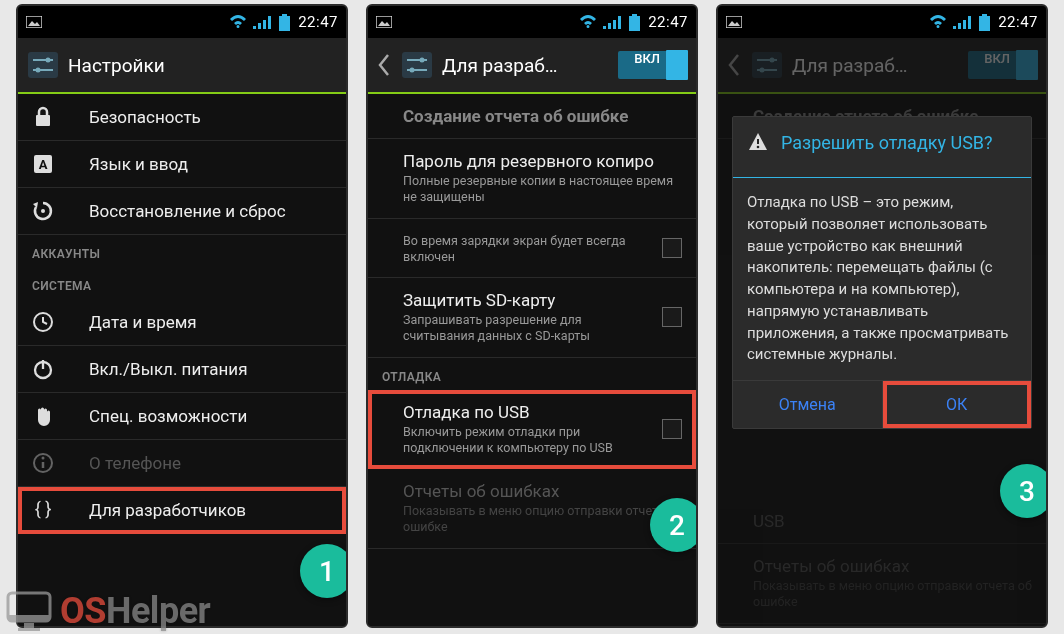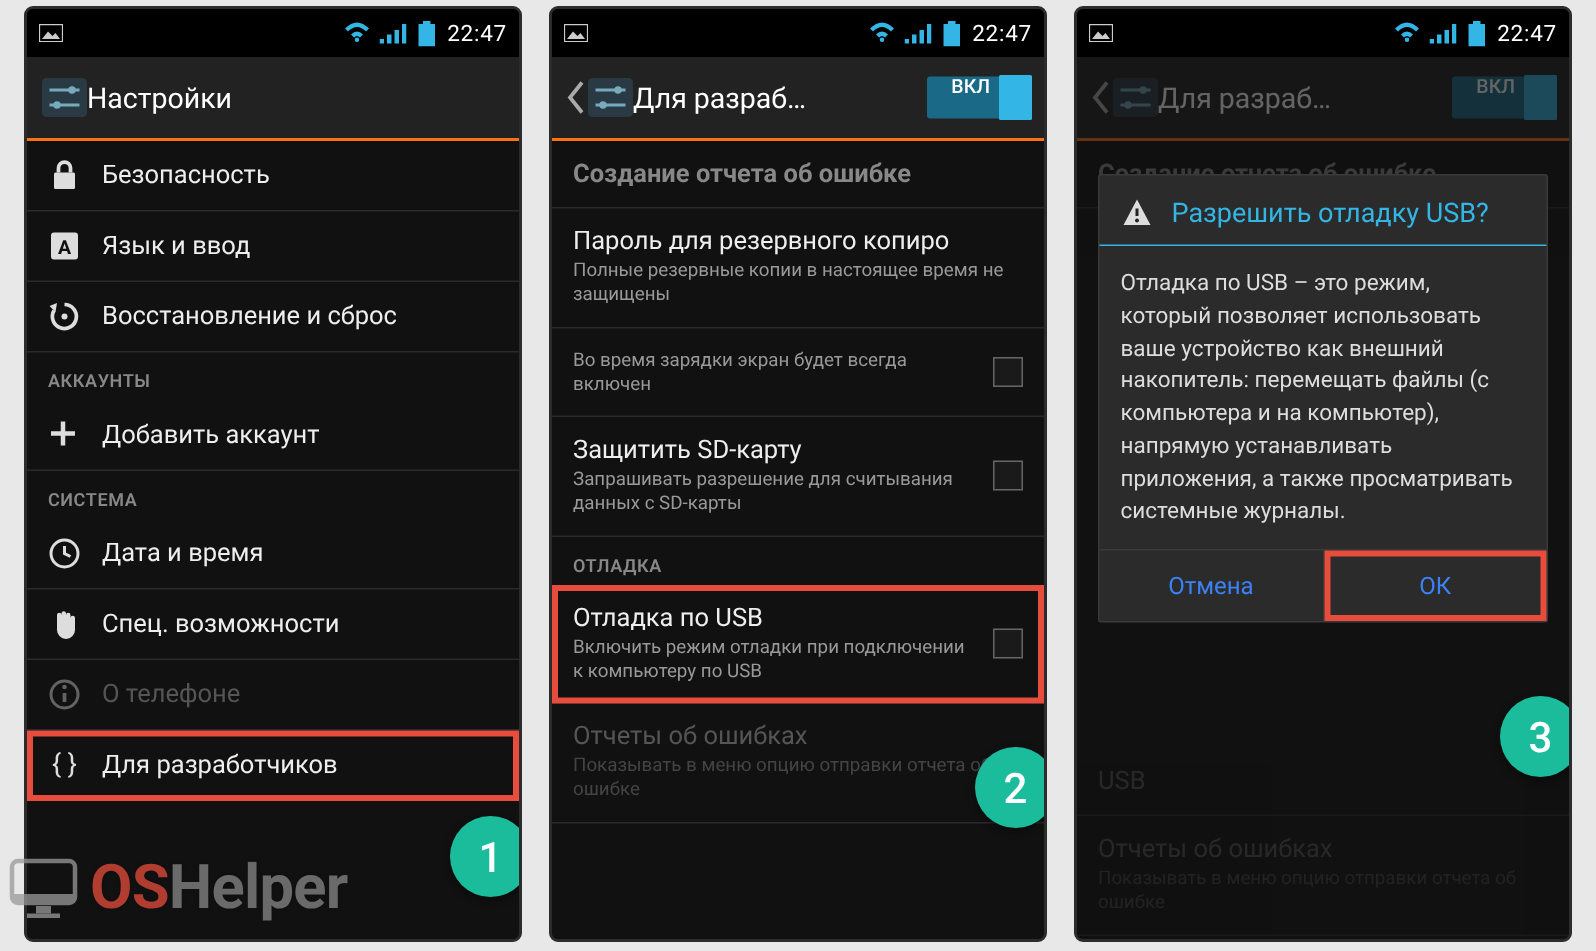--- a/index.html
+++ b/index.html
@@ -23,22 +23,22 @@
     padding: 0 8px; color: #ccc; font-size: 14px;
   }
   .statusbar .left, .statusbar .right { display:flex; align-items:center; gap:6px; }
   .statusbar .clock { color: #fff; font-size: 15px; letter-spacing: 0.5px; }
   .ic { display:inline-block; vertical-align:middle; }
 
   
   .actionbar {
     height: 56px; background: #222;
     display:flex; align-items:center; padding:0 10px;
-    border-bottom: 2px solid #f97316;
-    color:#fff;
+    border-bottom: 2px solid #84cc16;
+    gap: 10px; color:#fff;
   }
   .actionbar .title { font-size: 19px; flex:1; white-space:nowrap; overflow:hidden; text-overflow:ellipsis; }
   .back-chevron { width: 14px; height: 24px; display:flex; align-items:center; }
   .settings-icon { width:30px; height:26px; }
 
   .toggle {
     width: 68px; height: 28px; background: #1a6a87; color:#fff;
     display:flex; align-items:flex-start; justify-content:flex-end;
     padding: 0 6px; font-size:13px; font-weight:500;
     position:relative; border-radius:2px;
@@ -57,42 +57,42 @@
     letter-spacing:0.4px;
   }
   .row {
     display:flex; align-items:center; gap:14px;
     padding: 12px 14px;
     border-bottom:1px solid #2a2a2a;
     color:#eee; cursor:pointer;
     position:relative;
   }
   .row .ic { width:22px; height:22px; flex-shrink:0; }
-  .row .texts { flex:1; min-width:0; }
+  .row .texts { flex:1; min-width:0;margin-left:21px; }
   .row .label { font-size:17px; color:#eee; white-space:nowrap; overflow:hidden; text-overflow:ellipsis; }
   .row .sub { font-size:12.5px; color:#999; line-height:1.3; margin-top:2px; }
   .row.disabled .label { color:#888;font-weight:bold; }
   .row.faded .label { color:#555; }
   .row.faded .sub { color:#444; }
   .row.highlight { outline: 4px solid #e74c3c; outline-offset:-4px; }
 
   .checkbox {
     width:20px; height:20px; border:1px solid #666; background:#1a1a1a;
     flex-shrink:0;
   }
 
   
   .dialog {
     position:absolute; left:14px; right:14px; top:110px;
     background:#2b2b2b; border:1px solid #3a3a3a;
     z-index:10; color:#ddd; border-radius:2px;
   }
   .dialog-head {
     display:flex; align-items:center; gap:12px;
-    padding: 14px 14px 10px;
+    padding: 14px 14px 24px;
     border-bottom:1px solid #33b5e5;
   }
   .dialog-head .title { color:#33b5e5; font-size:18px; }
   .dialog-body { padding: 14px; font-size:15px; line-height:1.45; color:#ddd; }
   .dialog-buttons { display:flex; border-top:1px solid #3a3a3a; }
   .dialog-buttons .btn {
     flex:1; text-align:center; padding:14px 0; font-size:16px; color:#3b82f6;
     border-right:1px solid #3a3a3a; cursor:pointer;
   }
   .dialog-buttons .btn:last-child { border-right:none; }
@@ -101,23 +101,23 @@
   
   .badge {
     position:absolute; width:54px; height:54px; border-radius:50%;
     background:#1abc9c; color:#fff; font-size:28px; font-weight:500;
     display:flex; align-items:center; justify-content:center;
     z-index:20; box-shadow: 0 2px 6px rgba(0,0,0,0.4);
   }
 
   
   .watermark {
-    position:absolute; left:6px; bottom:18px; z-index:30;
+    position:absolute; left:6px; bottom:2px; z-index:30;
     display:flex; align-items:center; gap:8px;
-    color:#c74433; font-size:41px; font-weight:700;
+    color:#c74433; font-size:36px; font-weight:700;
     font-family: "Arial Black", Arial, sans-serif;
     letter-spacing:-0.5px; opacity:0.75;
     text-shadow: 0 0 3px rgba(0,0,0,0.3);
   }
   .watermark .txt span:first-child { color:#e74c3c; }
   .watermark .txt span:last-child { color:#888; }
   .watermark .monitor { width:46px; height:40px; }
 </style>
 </head>
 <body>
@@ -243,35 +243,35 @@
       </div>
       <div class="row">
         <svg class="ic">
             <use href="#svg-restore"></use>
           </svg>
         <div class="texts">
             <div class="label">Восстановление и сброс</div>
           </div>
       </div>
       <div class="section-header">АККАУНТЫ</div>
-      <div class="row">
-        <svg class="ic">
-            <use href="#svg-plus"></use>
-          </svg>
-        <div class="texts">
-            <div class="label">Добавить аккаунт</div>
-          </div>
-      </div>
       <div class="section-header">СИСТЕМА</div>
       <div class="row">
         <svg class="ic">
             <use href="#svg-clock"></use>
           </svg>
         <div class="texts">
             <div class="label">Дата и время</div>
+          </div>
+      </div>
+      <div class="row">
+        <svg class="ic">
+            <use href="#svg-power"></use>
+          </svg>
+        <div class="texts">
+            <div class="label">Вкл./Выкл. питания</div>
           </div>
       </div>
       <div class="row">
         <svg class="ic">
             <use href="#svg-hand"></use>
           </svg>
         <div class="texts">
             <div class="label">Спец. возможности</div>
           </div>
       </div>

